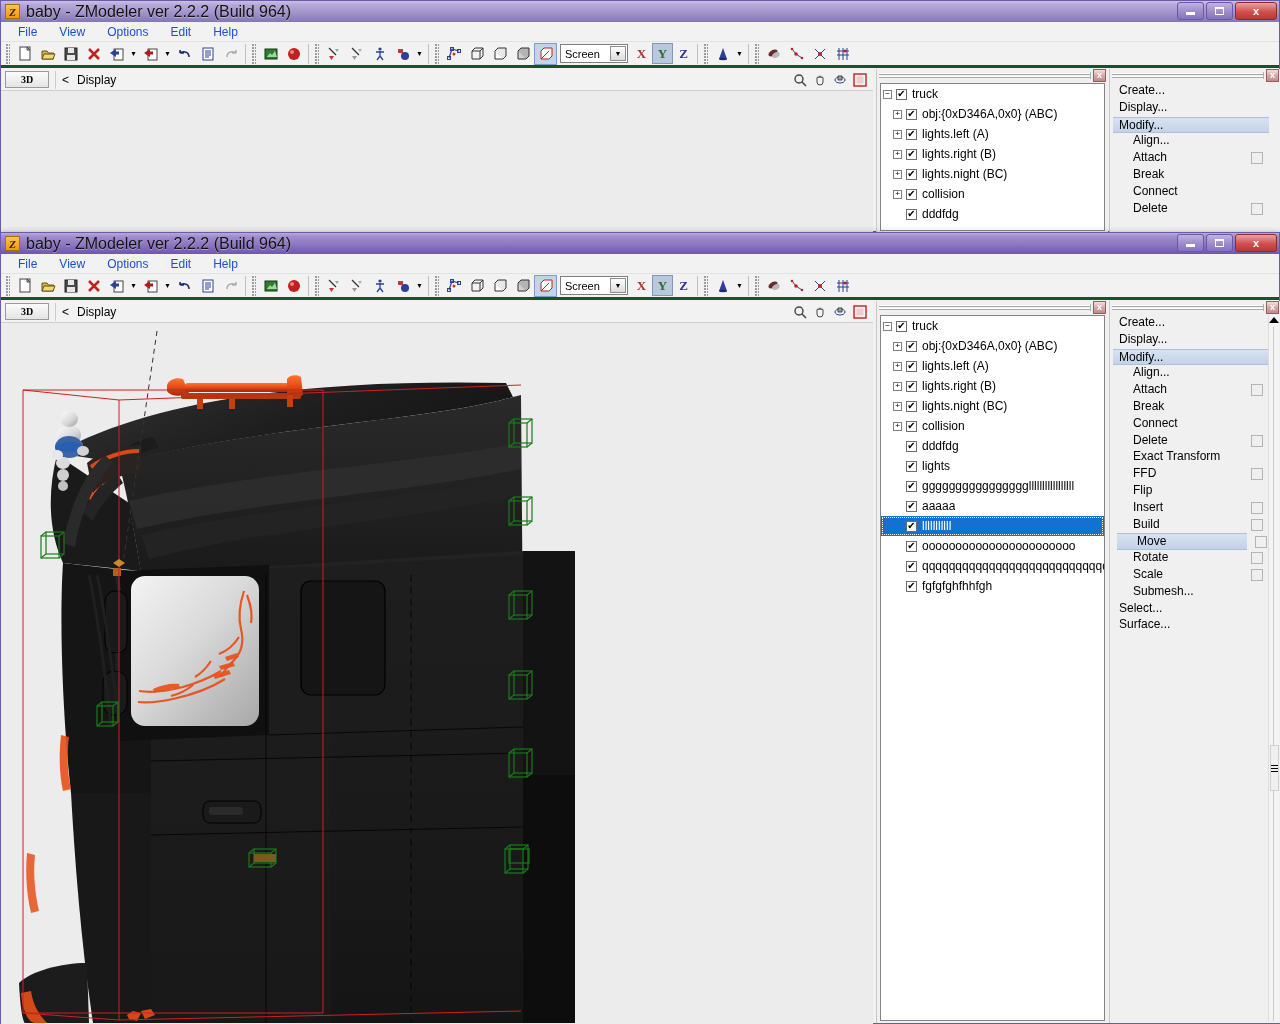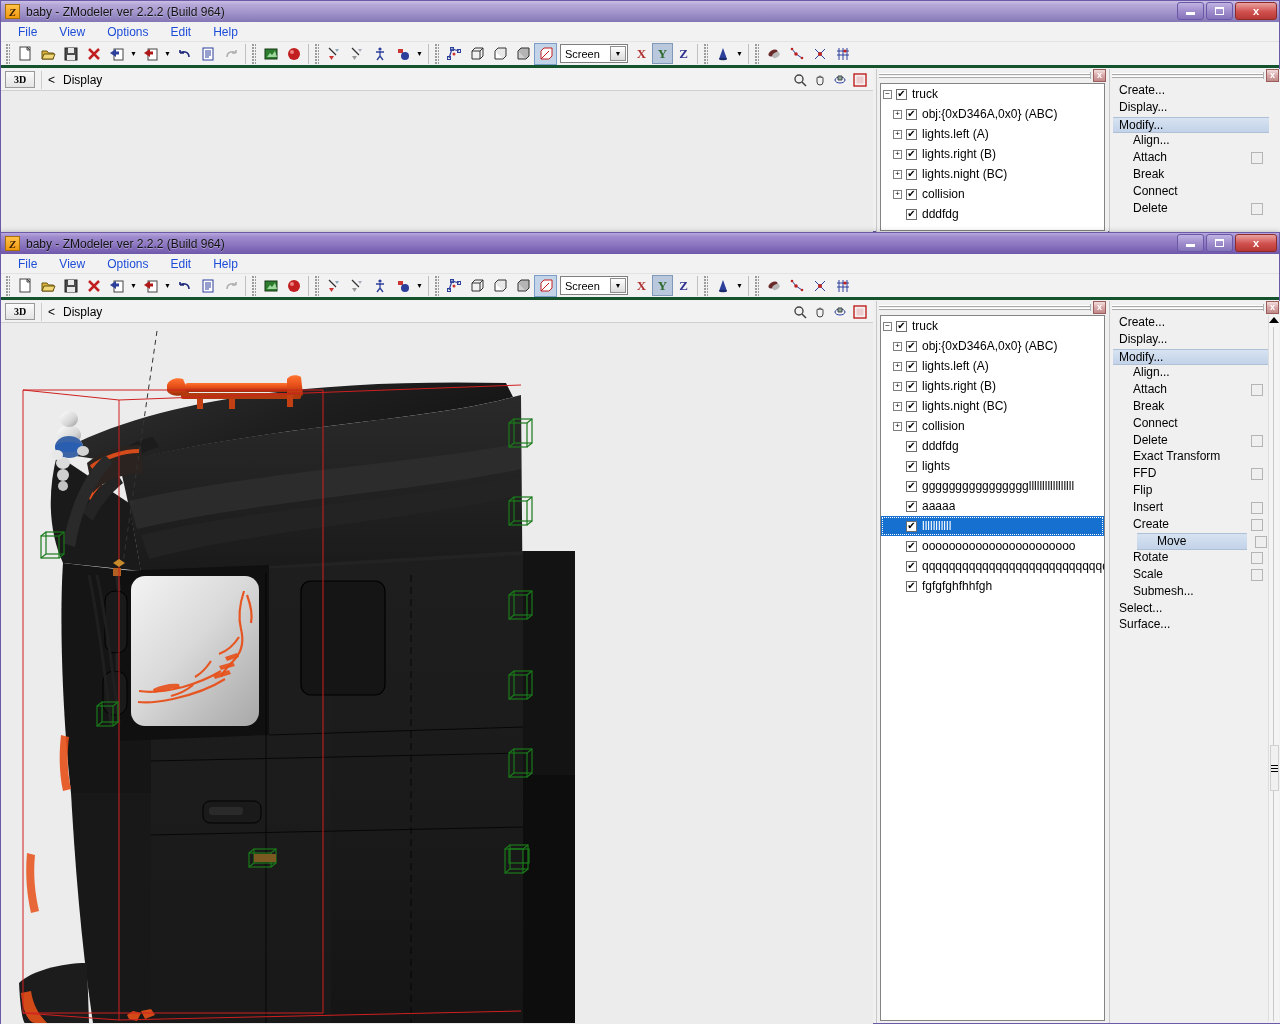--- a/index.html
+++ b/index.html
@@ -47,21 +47,21 @@
     background: linear-gradient(180deg,#ffc24a,#f0990e);
     border: 1px solid #a86f06;
     color: #3a1d00;
     font-weight: bold; font-size: 11px;
     font-style: italic;
     display: flex; align-items: center; justify-content: center;
     margin-right: 6px;
     font-family: "Liberation Serif", serif;
   }
   .title-text {
-    color: #111; font-size: 12px;
+    color: #111; font-size: 16px;
     text-shadow: 0 1px 0 rgba(255,255,255,.35);
     white-space: nowrap;
   }
   .title-btns {
     position: absolute; right: 2px; top: 1px;
     display: flex; gap: 2px;
   }
   .tbtn {
     width: 27px; height: 18px;
     border: 1px solid #6a57a5;
@@ -149,21 +149,21 @@
 
   
   .vpbar {
     height: 22px;
     display:flex; align-items:center;
     background:#f2f2f2;
     border-bottom:1px solid #cfcfcf;
     padding-left:4px;
   }
   .btn3d {
-    width:30px;height:17px;
+    width:44px;height:17px;
     border:1px solid #9a9a9a;
     background:linear-gradient(180deg,#fbfbfb,#e4e4e4);
     display:flex;align-items:center;justify-content:center;
     font-size:10px;font-weight:bold;
     font-family:"Liberation Serif",serif;
   }
   .vpsep { width:1px;height:18px;background:#cccccc;margin:0 6px; }
   .vplabel { font-size:12px; color:#000; }
   .vpright { margin-left:auto; display:flex; align-items:center; gap:2px; padding-right:4px;}
   .vpicon { width:18px;height:18px;display:flex;align-items:center;justify-content:center;}
@@ -1211,24 +1211,24 @@
           <span class="optbox"></span>
         </div>
         <div class="cmdrow l2">
           <span>Flip</span>
         </div>
         <div class="cmdrow l2">
           <span>Insert</span>
           <span class="optbox"></span>
         </div>
         <div class="cmdrow l2">
-          <span>Create</span>
+          <span>Build</span>
           <span class="optbox"></span>
         </div>
-        <div class="cmdrow l2 hi" style="margin-left: 24px; margin-right: 22px;">
+        <div class="cmdrow l2 hi" style="margin-left: 4px; margin-right: 22px;">
           <span>Move</span>
           <span class="optbox" style="right: -20px;"></span>
         </div>
         <div class="cmdrow l2">
           <span>Rotate</span>
           <span class="optbox"></span>
         </div>
         <div class="cmdrow l2">
           <span>Scale</span>
           <span class="optbox"></span>

